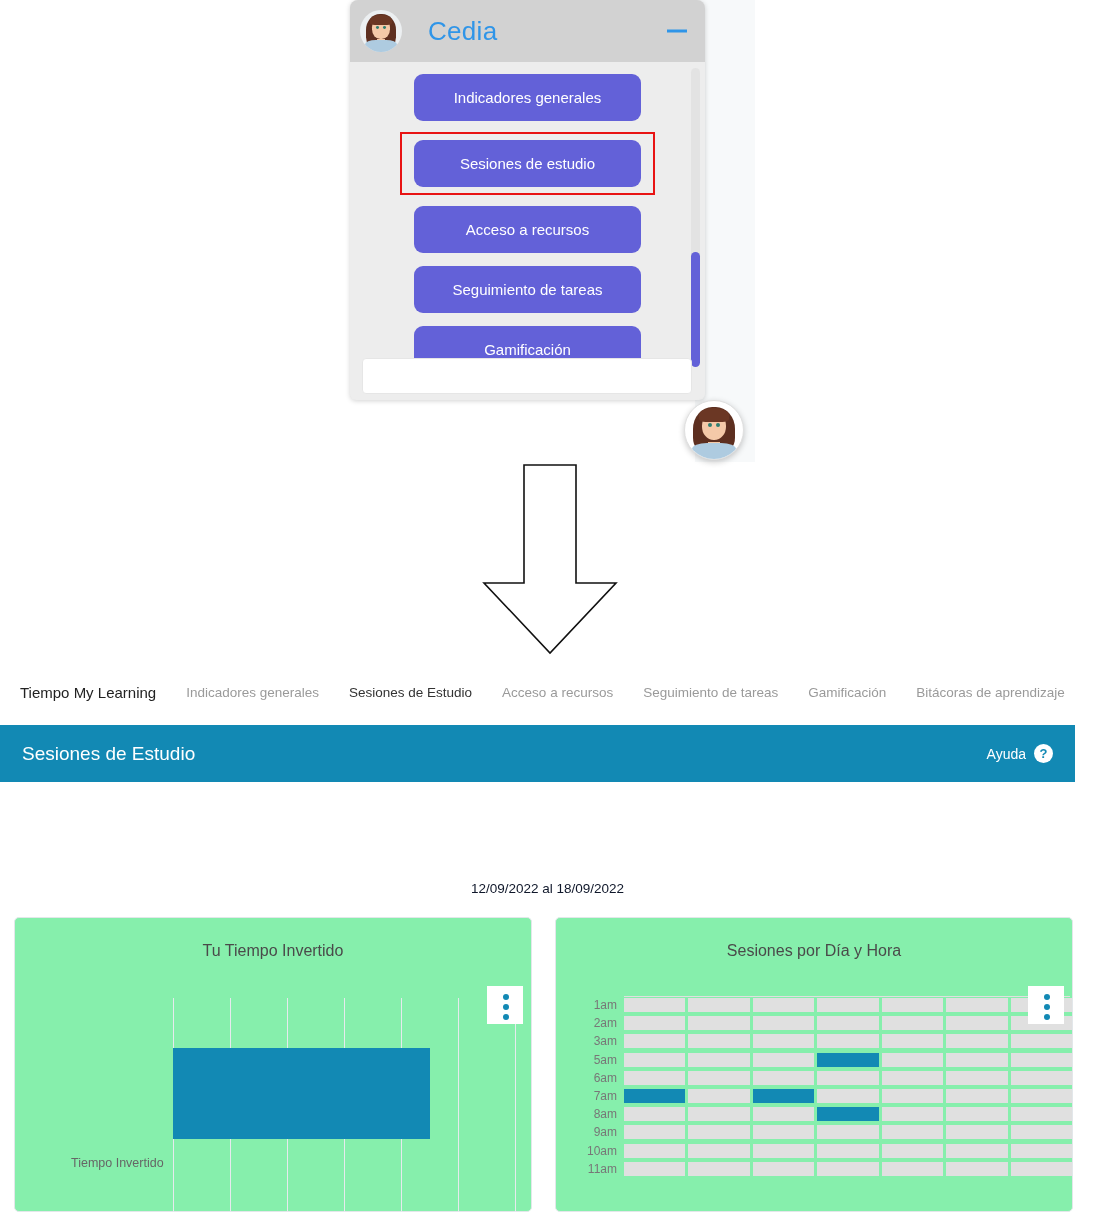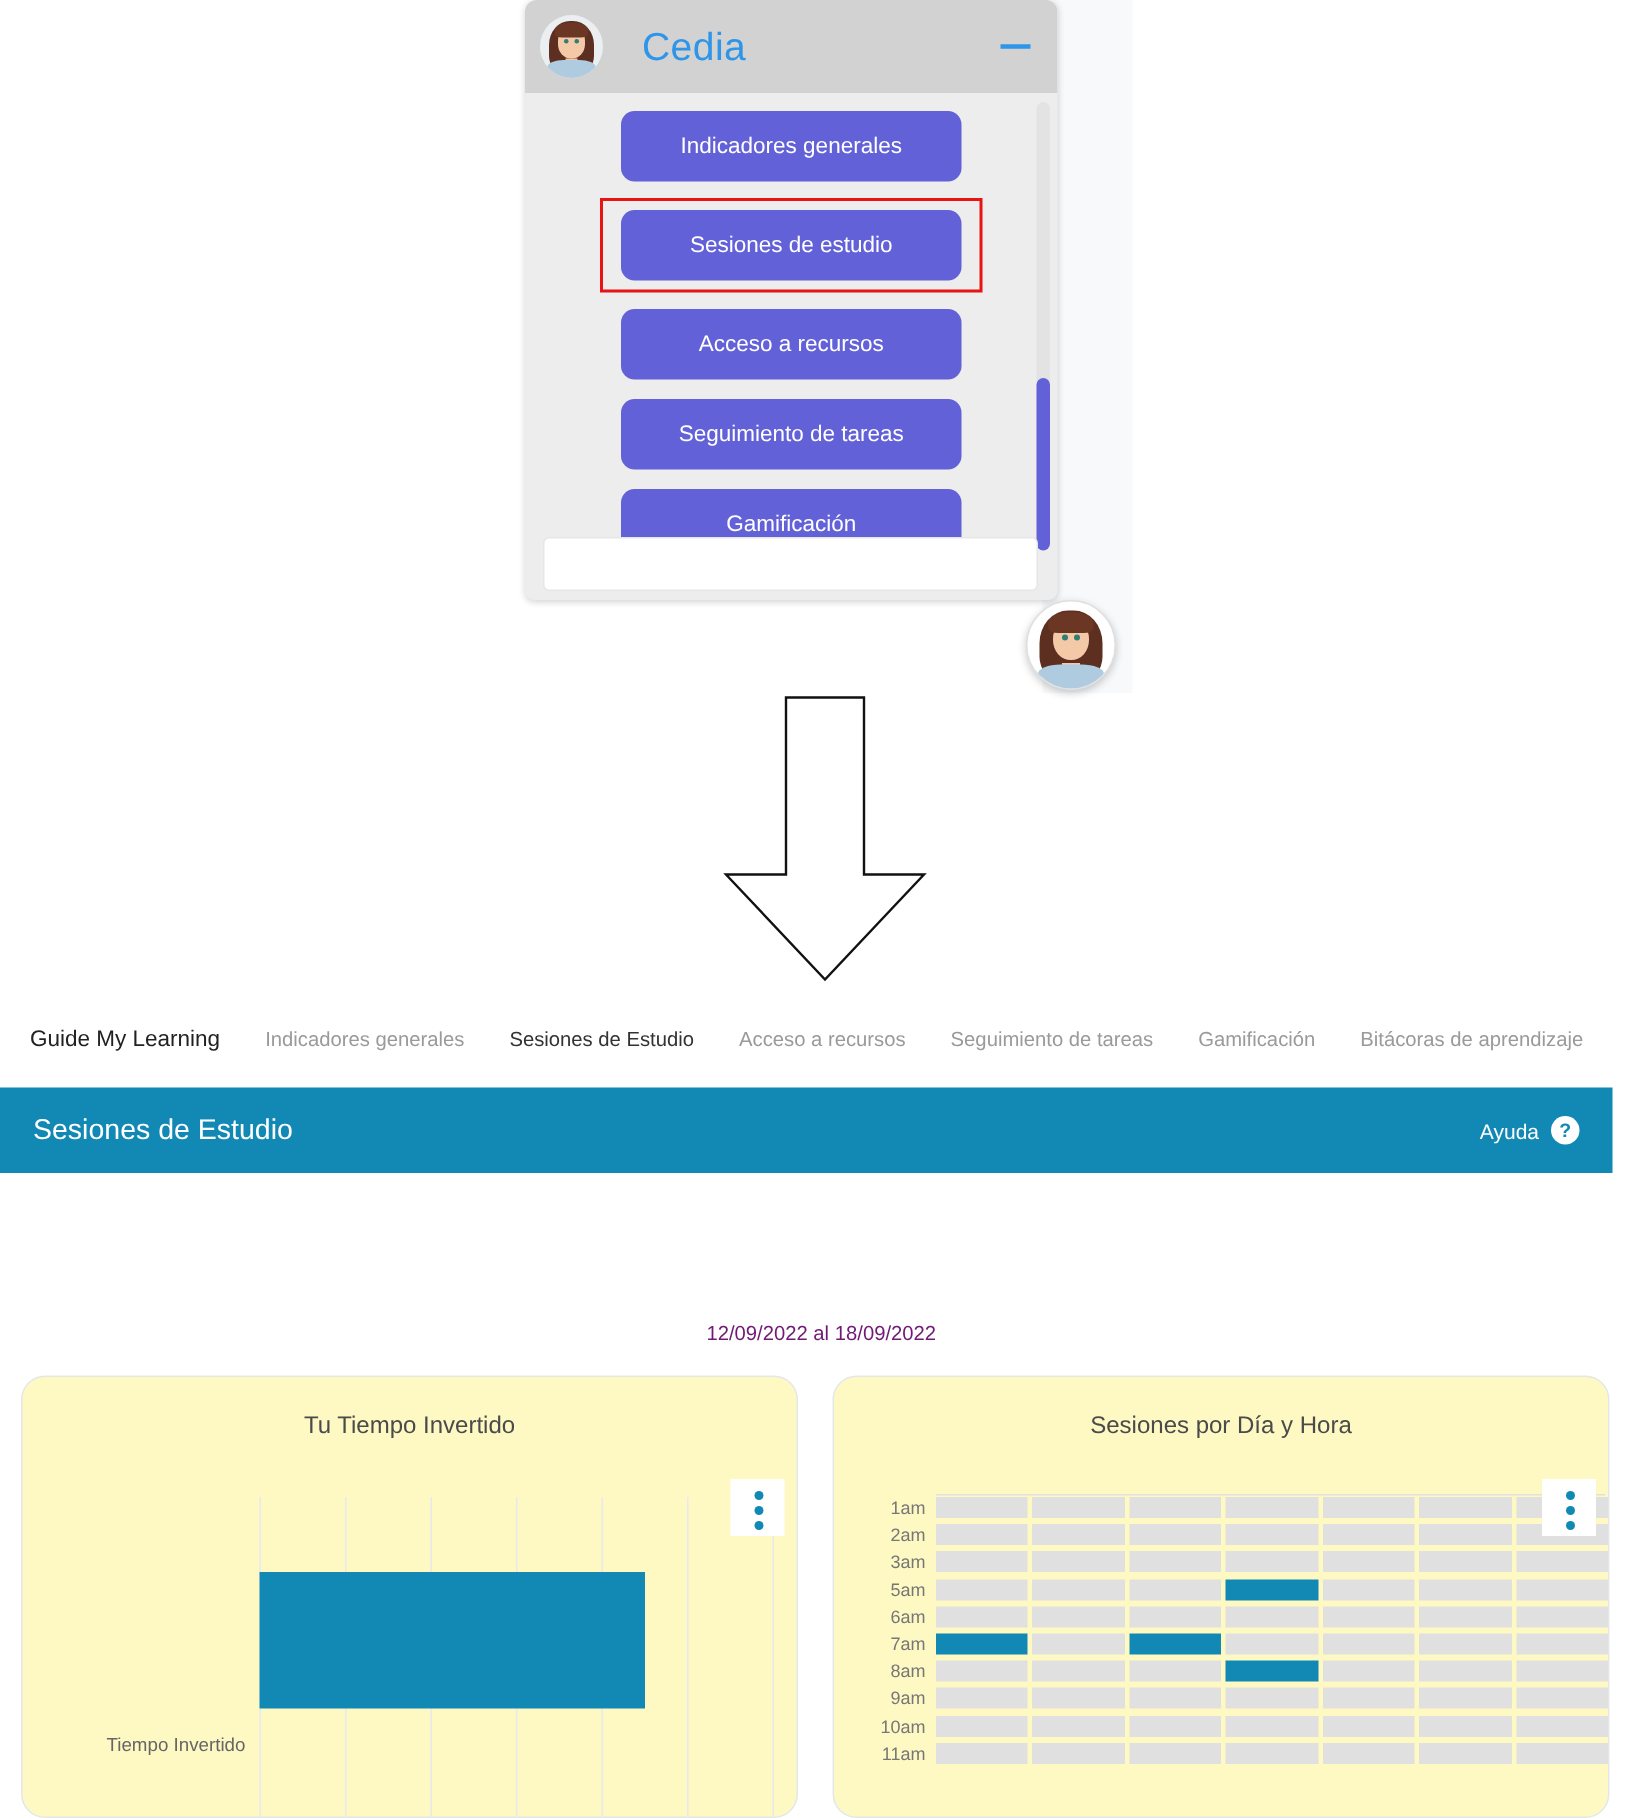--- a/index.html
+++ b/index.html
@@ -122,26 +122,26 @@
   .week-group { display: flex; border: 1px solid #d8d8d8; border-radius: 3px; overflow: hidden; }
   .week-btn {
     width: 33px; height: 33px; background: #fff; border: none; border-right: 1px solid #d8d8d8;
     font-size: 15px; color: #3c3c3c; cursor: pointer;
     font-family: "Liberation Sans", sans-serif;
   }
   .week-btn:last-child { border-right: none; }
   .week-btn.active { background: #1289b4; color: #fff; }
   .date-range {
     position: absolute; left: 0; top: 881px; width: 1095px; text-align: center;
-    font-size: 13.5px; color: #701a75;
+    font-size: 13.5px; color: #0f172a;
   }
 
   
   .card {
-    position: absolute; background: #fef9c3; border: 1px solid #e3e7ea; border-radius: 16px;
+    position: absolute; background: #86efac; border: 1px solid #e3e7ea; border-radius: 5px;
   }
   .card-left  { left: 14px;  top: 917px; width: 518px; height: 295px; }
   .card-right { left: 555px; top: 917px; width: 518px; height: 295px; }
   .card-title {
     text-align: center; font-size: 16px; color: #4a4a4a; padding-top: 24px;
   }
   .kebab { position: absolute; right: 22px; top: 76px; cursor: pointer; }
   .kebab span {
     display: block; width: 6px; height: 6px; border-radius: 50%;
     background: #1289b4; margin-bottom: 4px;
@@ -239,21 +239,21 @@
     </div>
   </div>
 
   <div class="arrow">
     <svg width="180" height="205" viewBox="0 0 180 205">
       <polygon points="64,10 116,10 116,128 156,128 90,198 24,128 64,128" fill="#ffffff" stroke="#111111" stroke-width="1.6"></polygon>
     </svg>
   </div>
 
   <div class="navbar">
-    <div class="nav-brand">Guide My Learning</div>
+    <div class="nav-brand">Tiempo My Learning</div>
     <div class="nav-tab">Indicadores generales</div>
     <div class="nav-tab active">Sesiones de Estudio</div>
     <div class="nav-tab">Acceso a recursos</div>
     <div class="nav-tab">Seguimiento de tareas</div>
     <div class="nav-tab">Gamificación</div>
     <div class="nav-tab">Bitácoras de aprendizaje</div>
   </div>
 
   <div class="page-head">
     <h1>Sesiones de Estudio</h1>

